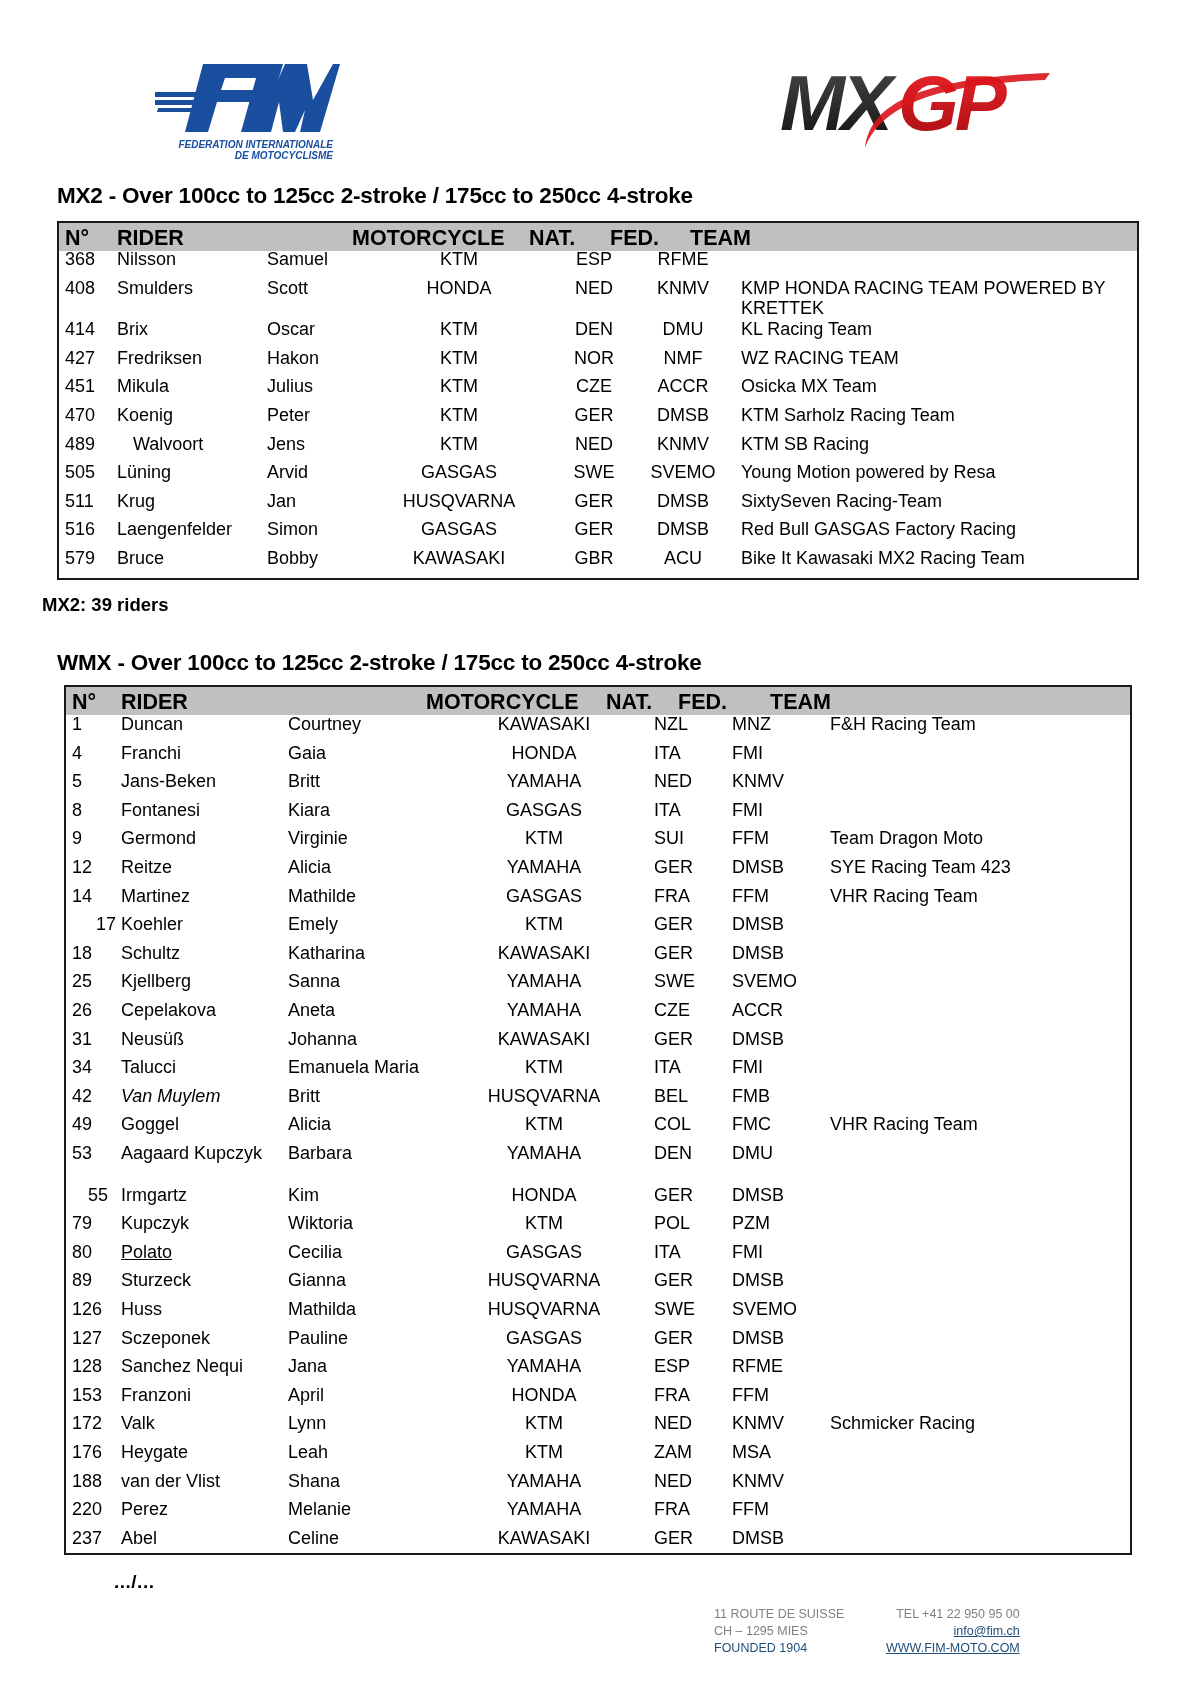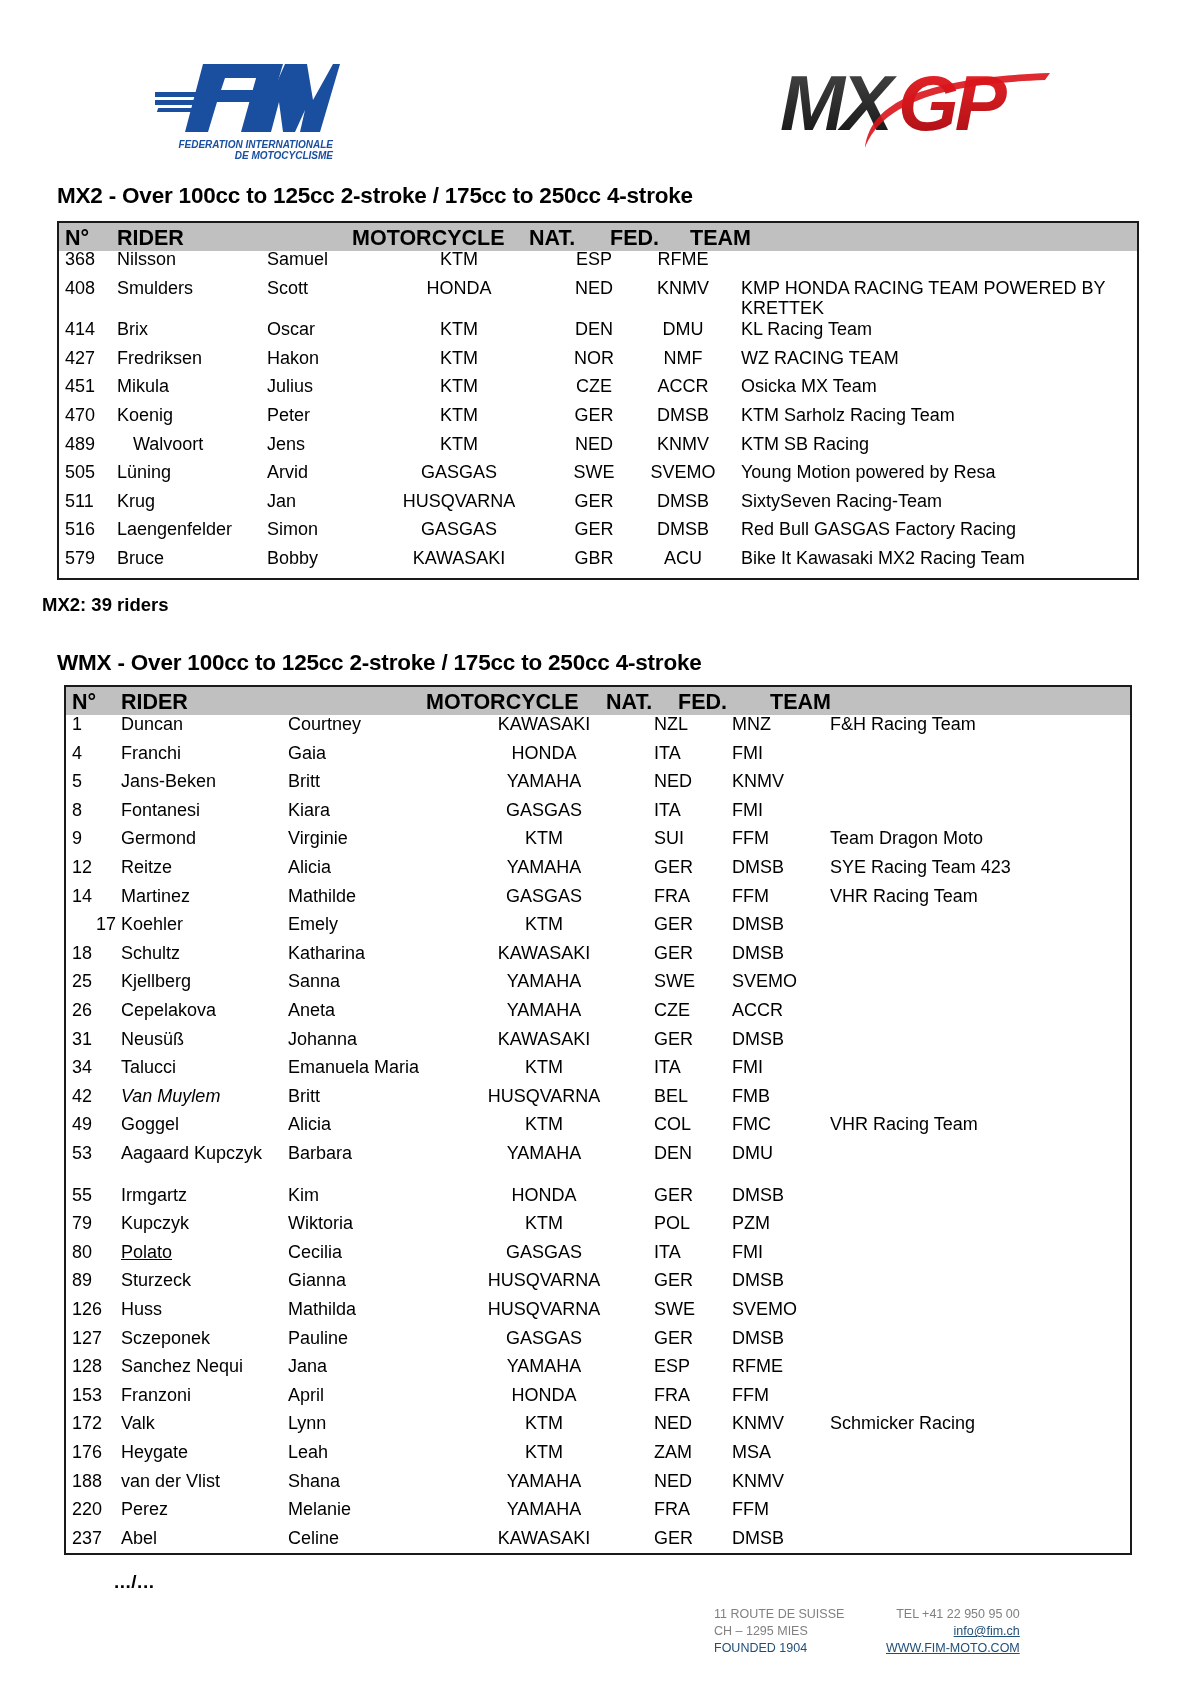--- a/index.html
+++ b/index.html
@@ -341,21 +341,21 @@
       <div class="row" style="top: 456px;">
         <span class="cell" style="left: 6px;">53</span>
         <span class="cell team-cell" style="left: 55px; width: 150px;">Aagaard Kupczyk</span>
         <span class="cell" style="left: 222px;">Barbara</span>
         <span class="cell center" style="left: 478px;">YAMAHA</span>
         <span class="cell" style="left: 588px;">DEN</span>
         <span class="cell" style="left: 666px;">DMU</span>
         <span class="cell team-cell" style="left: 764px; width: 300px;"></span>
       </div>
       <div class="row" style="top: 497.6px;">
-        <span class="cell" style="left: 6px;">55</span>
+        <span class="cell" style="left: 22px;">55</span>
         <span class="cell team-cell" style="left: 55px; width: 150px;">Irmgartz</span>
         <span class="cell" style="left: 222px;">Kim</span>
         <span class="cell center" style="left: 478px;">HONDA</span>
         <span class="cell" style="left: 588px;">GER</span>
         <span class="cell" style="left: 666px;">DMSB</span>
         <span class="cell team-cell" style="left: 764px; width: 300px;"></span>
       </div>
       <div class="row" style="top: 526.2px;">
         <span class="cell" style="left: 6px;">79</span>
         <span class="cell team-cell" style="left: 55px; width: 150px;">Kupczyk</span>

